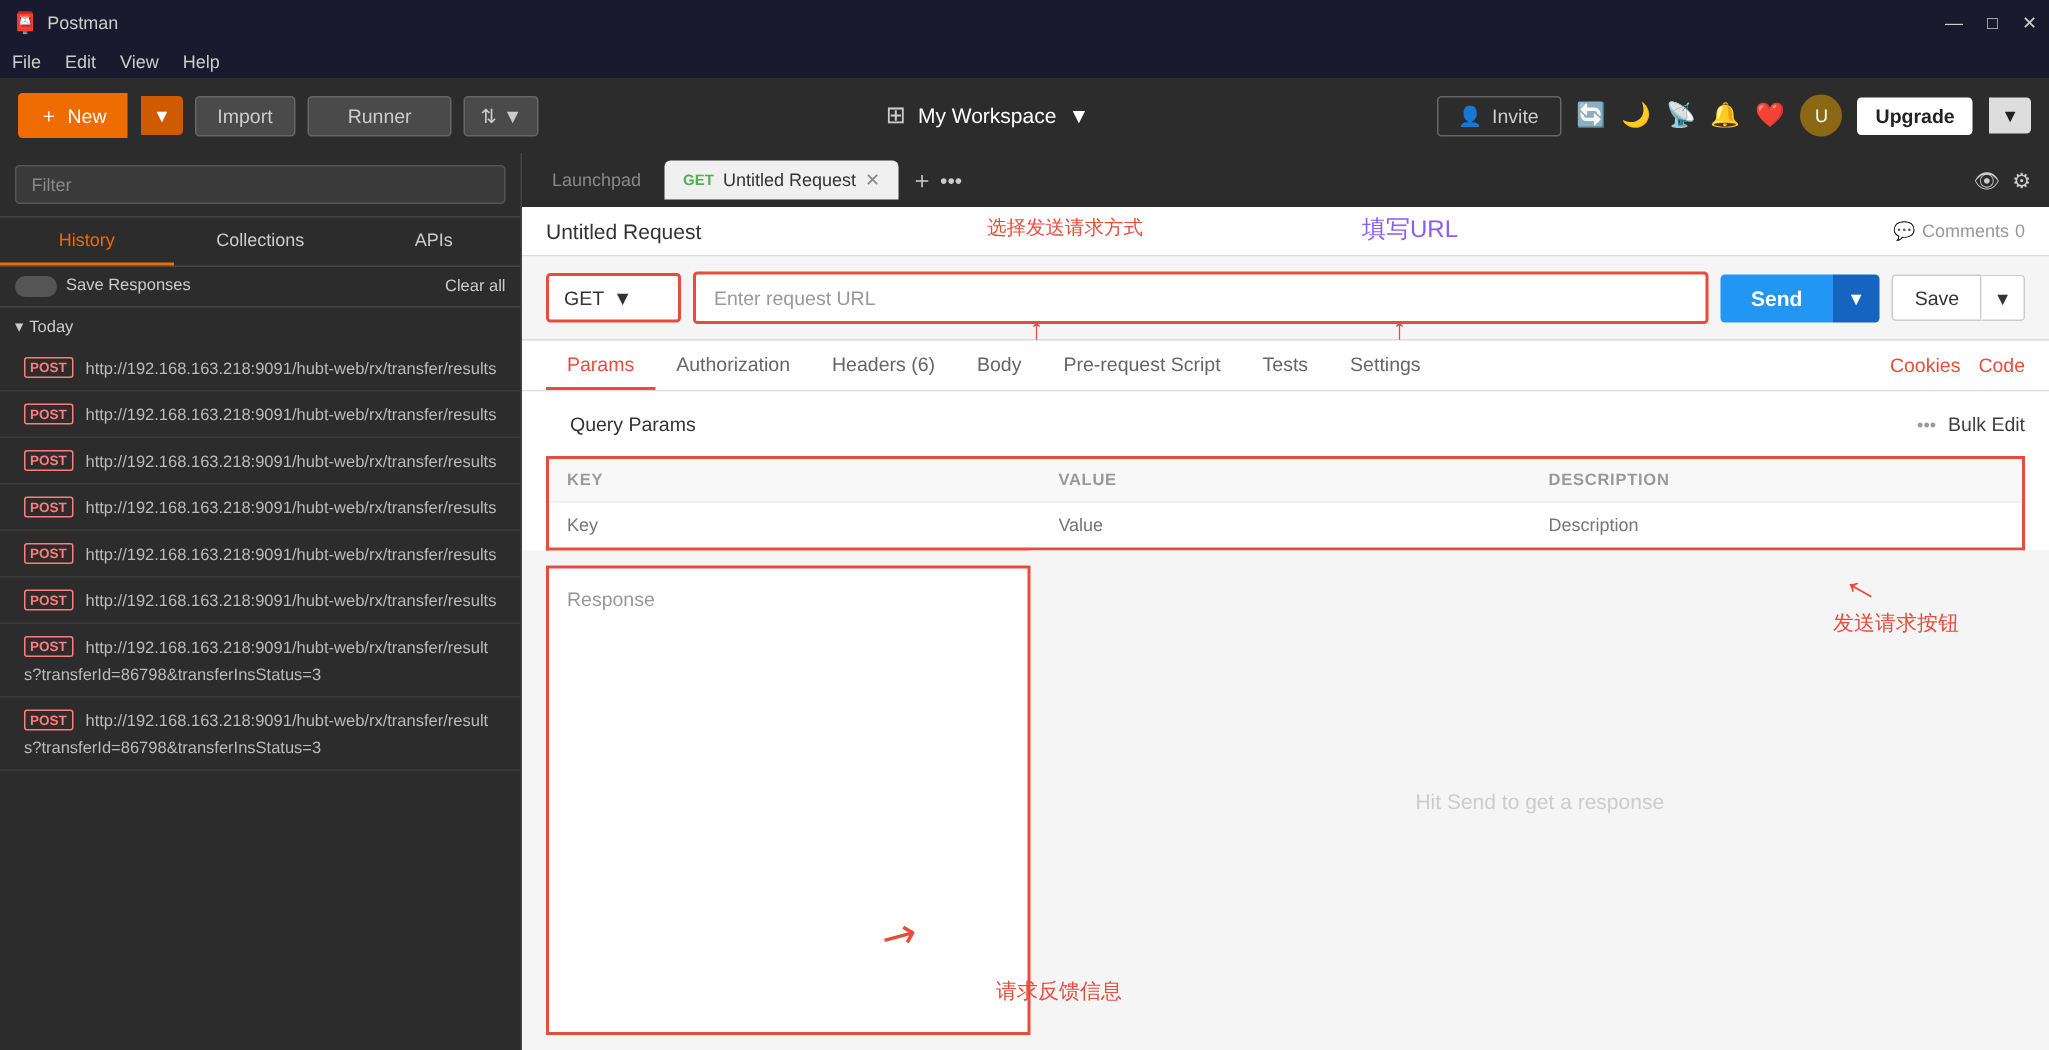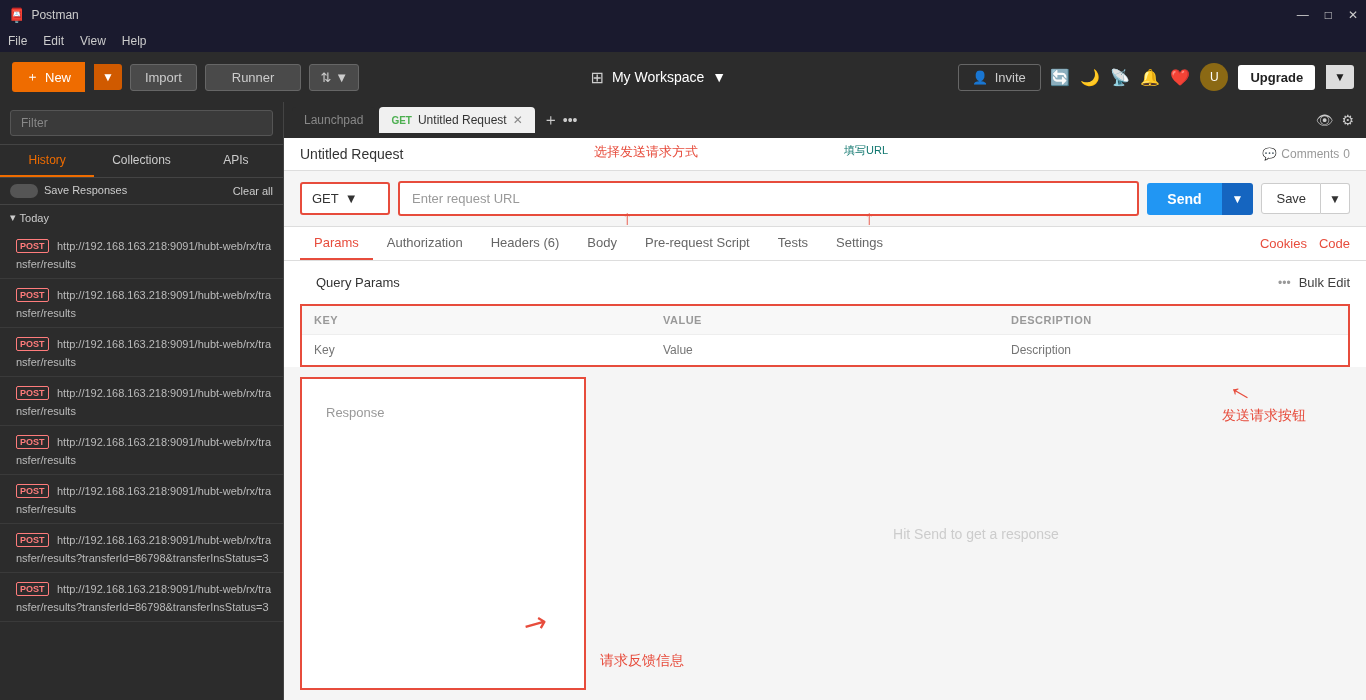--- a/index.html
+++ b/index.html
@@ -156,21 +156,21 @@
     }
 
     
     .main-layout {
       display: flex;
       height: calc(700px - 102px);
     }
 
     
     .sidebar {
-      width: 284px;
+      width: 348px;
       background: #2c2c2c;
       border-right: 1px solid #444;
       display: flex;
       flex-direction: column;
     }
     .sidebar-search {
       padding: 8px 10px;
       border-bottom: 1px solid #444;
     }
     .sidebar-search input {
@@ -593,21 +593,21 @@
           <span>💬</span>
           <span>Comments</span>
           <span>0</span>
         </div>
       </div>
 
       <div style="position:relative;">
 
         <div style="position:absolute; top:-28px; left:310px; color:#e74c3c; font-size:13px; font-weight:500; pointer-events:none; white-space:nowrap; z-index:10;">选择发送请求方式</div>
 
-        <div style="position:absolute; top:-28px; left:560px; color:#0f766e; font-size:11px; font-weight:500; pointer-events:none; white-space:nowrap; z-index:10;">填写URL</div>
+        <div style="position:absolute; top:-28px; left:560px; color:#8b5cf6; font-size:16px; font-weight:500; pointer-events:none; white-space:nowrap; z-index:10;">填写URL</div>
 
         <div class="url-bar">
 
           <div style="position:absolute; left:338px; top:38px; color:#e74c3c; font-size:20px; pointer-events:none; z-index:10; transform:scaleY(-1);">↓</div>
 
           <div style="position:absolute; left:580px; top:38px; color:#e74c3c; font-size:20px; pointer-events:none; z-index:10; transform:scaleY(-1);">↓</div>
 
           <div class="method-select">
             <span>GET</span>
             <span>▼</span>
@@ -685,21 +685,21 @@
           </tbody>
         </table>
 
         <div style="position:absolute; right:60px; top:160px; color:#e74c3c; font-size:14px; font-weight:500; pointer-events:none;">参数设置</div>
 
         <div style="position:absolute; right:120px; top:100px; color:#e74c3c; font-size:28px; pointer-events:none; transform: rotate(200deg);">↓</div>
       </div>
 
       <div style="display:flex; flex:1; position:relative;">
 
-        <div style="width:286px; margin:10px 0 10px 16px; border:2px solid #e74c3c; background:#fff; padding:24px; position:relative;">
+        <div style="width:323px; margin:10px 0 10px 16px; border:2px solid #e74c3c; background:#fff; padding:12px; position:relative;">
           <span style="font-size:13px; color:#999;">Response</span>
         </div>
 
         <div class="hit-send-msg">
           <span>Hit Send to get a response</span>
         </div>
 
         <div style="position:absolute; left:316px; bottom:30px; color:#e74c3c; font-size:14px; font-weight:500; pointer-events:none;">请求反馈信息</div>
 
         <div style="position:absolute; left:240px; bottom:60px; color:#e74c3c; font-size:28px; pointer-events:none; transform: rotate(30deg);">↗</div>

